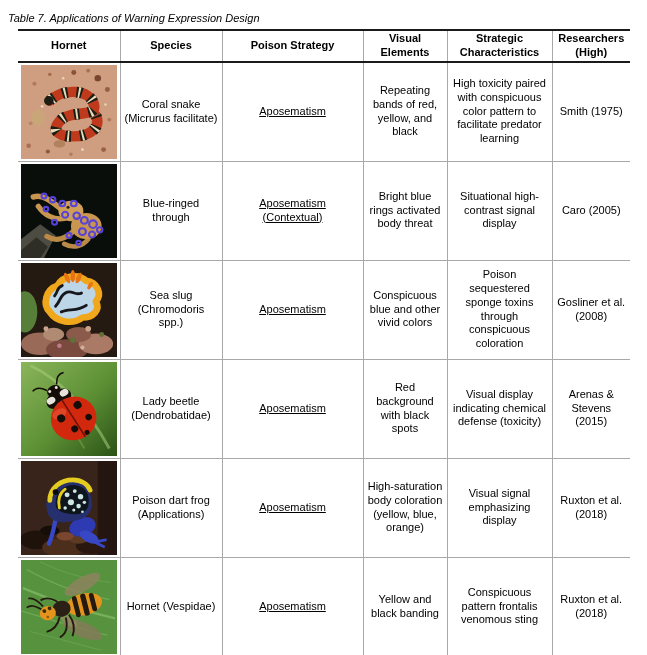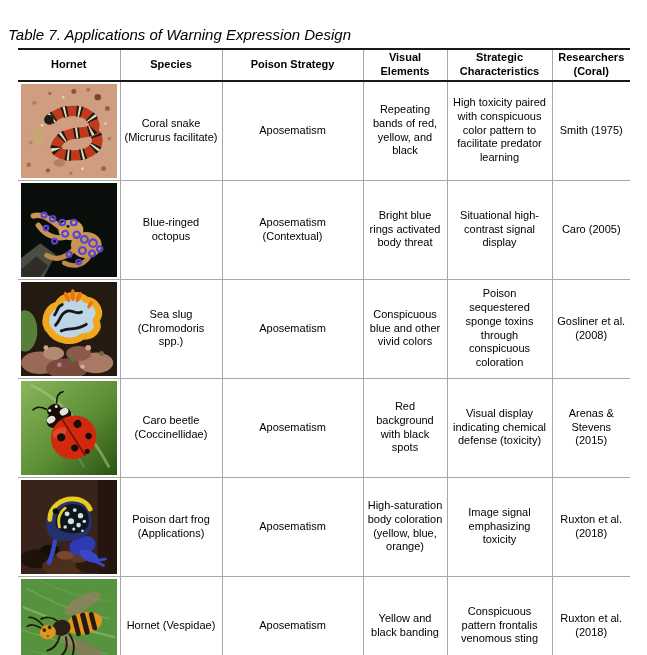--- a/index.html
+++ b/index.html
@@ -4,22 +4,22 @@
 <style>
   html, body { margin: 0; padding: 0; background: #ffffff; }
   body {
     width: 647px; height: 655px; overflow: hidden;
     font-family: "Liberation Sans", sans-serif;
     color: #000;
   }
   .page { padding: 6px 0 0 8px; }
   .table-title {
     font-style: italic;
-    font-size: 15px;
-    margin: 20px 0 5px 0;
+    font-size: 11px;
+    margin: 6px 0 5px 0;
     color: #000;
   }
   table.apptable {
     border-collapse: collapse;
     table-layout: fixed;
     margin-left: 10px;
     width: 612px;
   }
   .apptable th, .apptable td {
     border: 1px solid #a8a8a8;
@@ -35,21 +35,21 @@
     border-bottom: 2px solid #1a1a1a;
     font-weight: bold;
     height: 26px;
     padding: 1px 2px;
   }
   .apptable th:first-child, .apptable td:first-child { border-left: 0; }
   .apptable th:last-child, .apptable td:last-child { border-right: 0; }
   .apptable tbody tr:last-child td { border-bottom: 0; }
   .apptable tbody td { height: 96px; }
   .apptable td.img-cell { padding: 1px; }
-  .apptable td.col-strategy { padding: 1px 11px; }
+  .apptable td.col-strategy { padding: 1px 11px; text-decoration: underline; }
   .photo { display: block; width: 96px; height: 94px; margin: 0 auto; }
   .photo svg { display: block; width: 96px; height: 94px; }
 </style>
 </head>
 <body>
 
 <div class="page">
 
   <div class="table-title">Table 7. Applications of Warning Expression Design</div>
 
@@ -62,21 +62,21 @@
         <col style="width:105px">
         <col style="width:78px">
     </colgroup>
     <thead>
       <tr>
         <th>Hornet</th>
         <th>Species</th>
         <th>Poison Strategy</th>
         <th>Visual Elements</th>
         <th>Strategic Characteristics</th>
-        <th>Researchers (Coral)</th>
+        <th>Researchers (High)</th>
       </tr>
     </thead>
     <tbody>
 
       <tr>
         <td class="img-cell">
           <span class="photo">
             <svg viewBox="0 0 100 100" preserveAspectRatio="none">
               <rect width="100" height="100" fill="#cf9d7f"></rect>
               <circle cx="14" cy="20" r="2.2" fill="#b27a5c"></circle>
@@ -140,21 +140,21 @@
                     <circle cx="74" cy="75" r="3.2"></circle>
                     <circle cx="35" cy="62" r="2.6"></circle>
                   <circle cx="50" cy="76" r="2.6"></circle>
                     <circle cx="60" cy="84" r="2.4"></circle>
                     <circle cx="82" cy="70" r="2.8"></circle>
                 </g>
               </g>
             </svg>
           </span>
         </td>
-        <td>Blue-ringed octopus</td>
+        <td>Blue-ringed through</td>
         <td class="col-strategy">Aposematism (Contextual)</td>
         <td>Bright blue rings activated body threat</td>
         <td>Situational high-contrast signal display</td>
         <td>Caro (2005)</td>
       </tr>
 
       <tr>
         <td class="img-cell">
           <span class="photo">
             <svg viewBox="0 0 100 100" preserveAspectRatio="none">
@@ -221,21 +221,21 @@
                 <ellipse cx="42" cy="50" rx="8" ry="5" fill="#ee6a48" opacity="0.45"></ellipse>
                 <circle cx="41" cy="55" r="4.2" fill="#140d08"></circle>
                 <circle cx="63" cy="52" r="4.2" fill="#140d08"></circle>
                 <circle cx="47" cy="72" r="3.6" fill="#140d08"></circle>
                 <circle cx="66" cy="69" r="3.4" fill="#140d08"></circle>
                 <circle cx="56" cy="82" r="2.6" fill="#140d08"></circle>
               </g>
             </svg>
           </span>
         </td>
-        <td>Caro beetle (Coccinellidae)</td>
+        <td>Lady beetle (Dendrobatidae)</td>
         <td class="col-strategy">Aposematism</td>
         <td>Red background with black spots</td>
         <td>Visual display indicating chemical defense (toxicity)</td>
         <td>Arenas &amp; Stevens (2015)</td>
       </tr>
 
       <tr>
         <td class="img-cell">
           <span class="photo">
             <svg viewBox="0 0 100 100" preserveAspectRatio="none">
@@ -266,21 +266,21 @@
                 <circle cx="66" cy="44" r="1.8"></circle>
                   <circle cx="55" cy="52" r="1.6"></circle>
                   <circle cx="64" cy="54" r="1.4"></circle>
               </g>
             </svg>
           </span>
         </td>
         <td>Poison dart frog (Applications)</td>
         <td class="col-strategy">Aposematism</td>
         <td>High-saturation body coloration (yellow, blue, orange)</td>
-        <td>Image signal emphasizing toxicity</td>
+        <td>Visual signal emphasizing display</td>
         <td>Ruxton et al. (2018)</td>
       </tr>
 
       <tr>
         <td class="img-cell">
           <span class="photo">
             <svg viewBox="0 0 100 100" preserveAspectRatio="none">
               <rect width="100" height="100" fill="#57923e"></rect>
               <path d="M2,30 C30,42 62,54 98,62" fill="none" stroke="#7fb761" stroke-width="2.5" opacity="0.8"></path>
               <path d="M6,10 C30,24 58,36 92,42" fill="none" stroke="#74ad58" stroke-width="1.4" opacity="0.8"></path>

